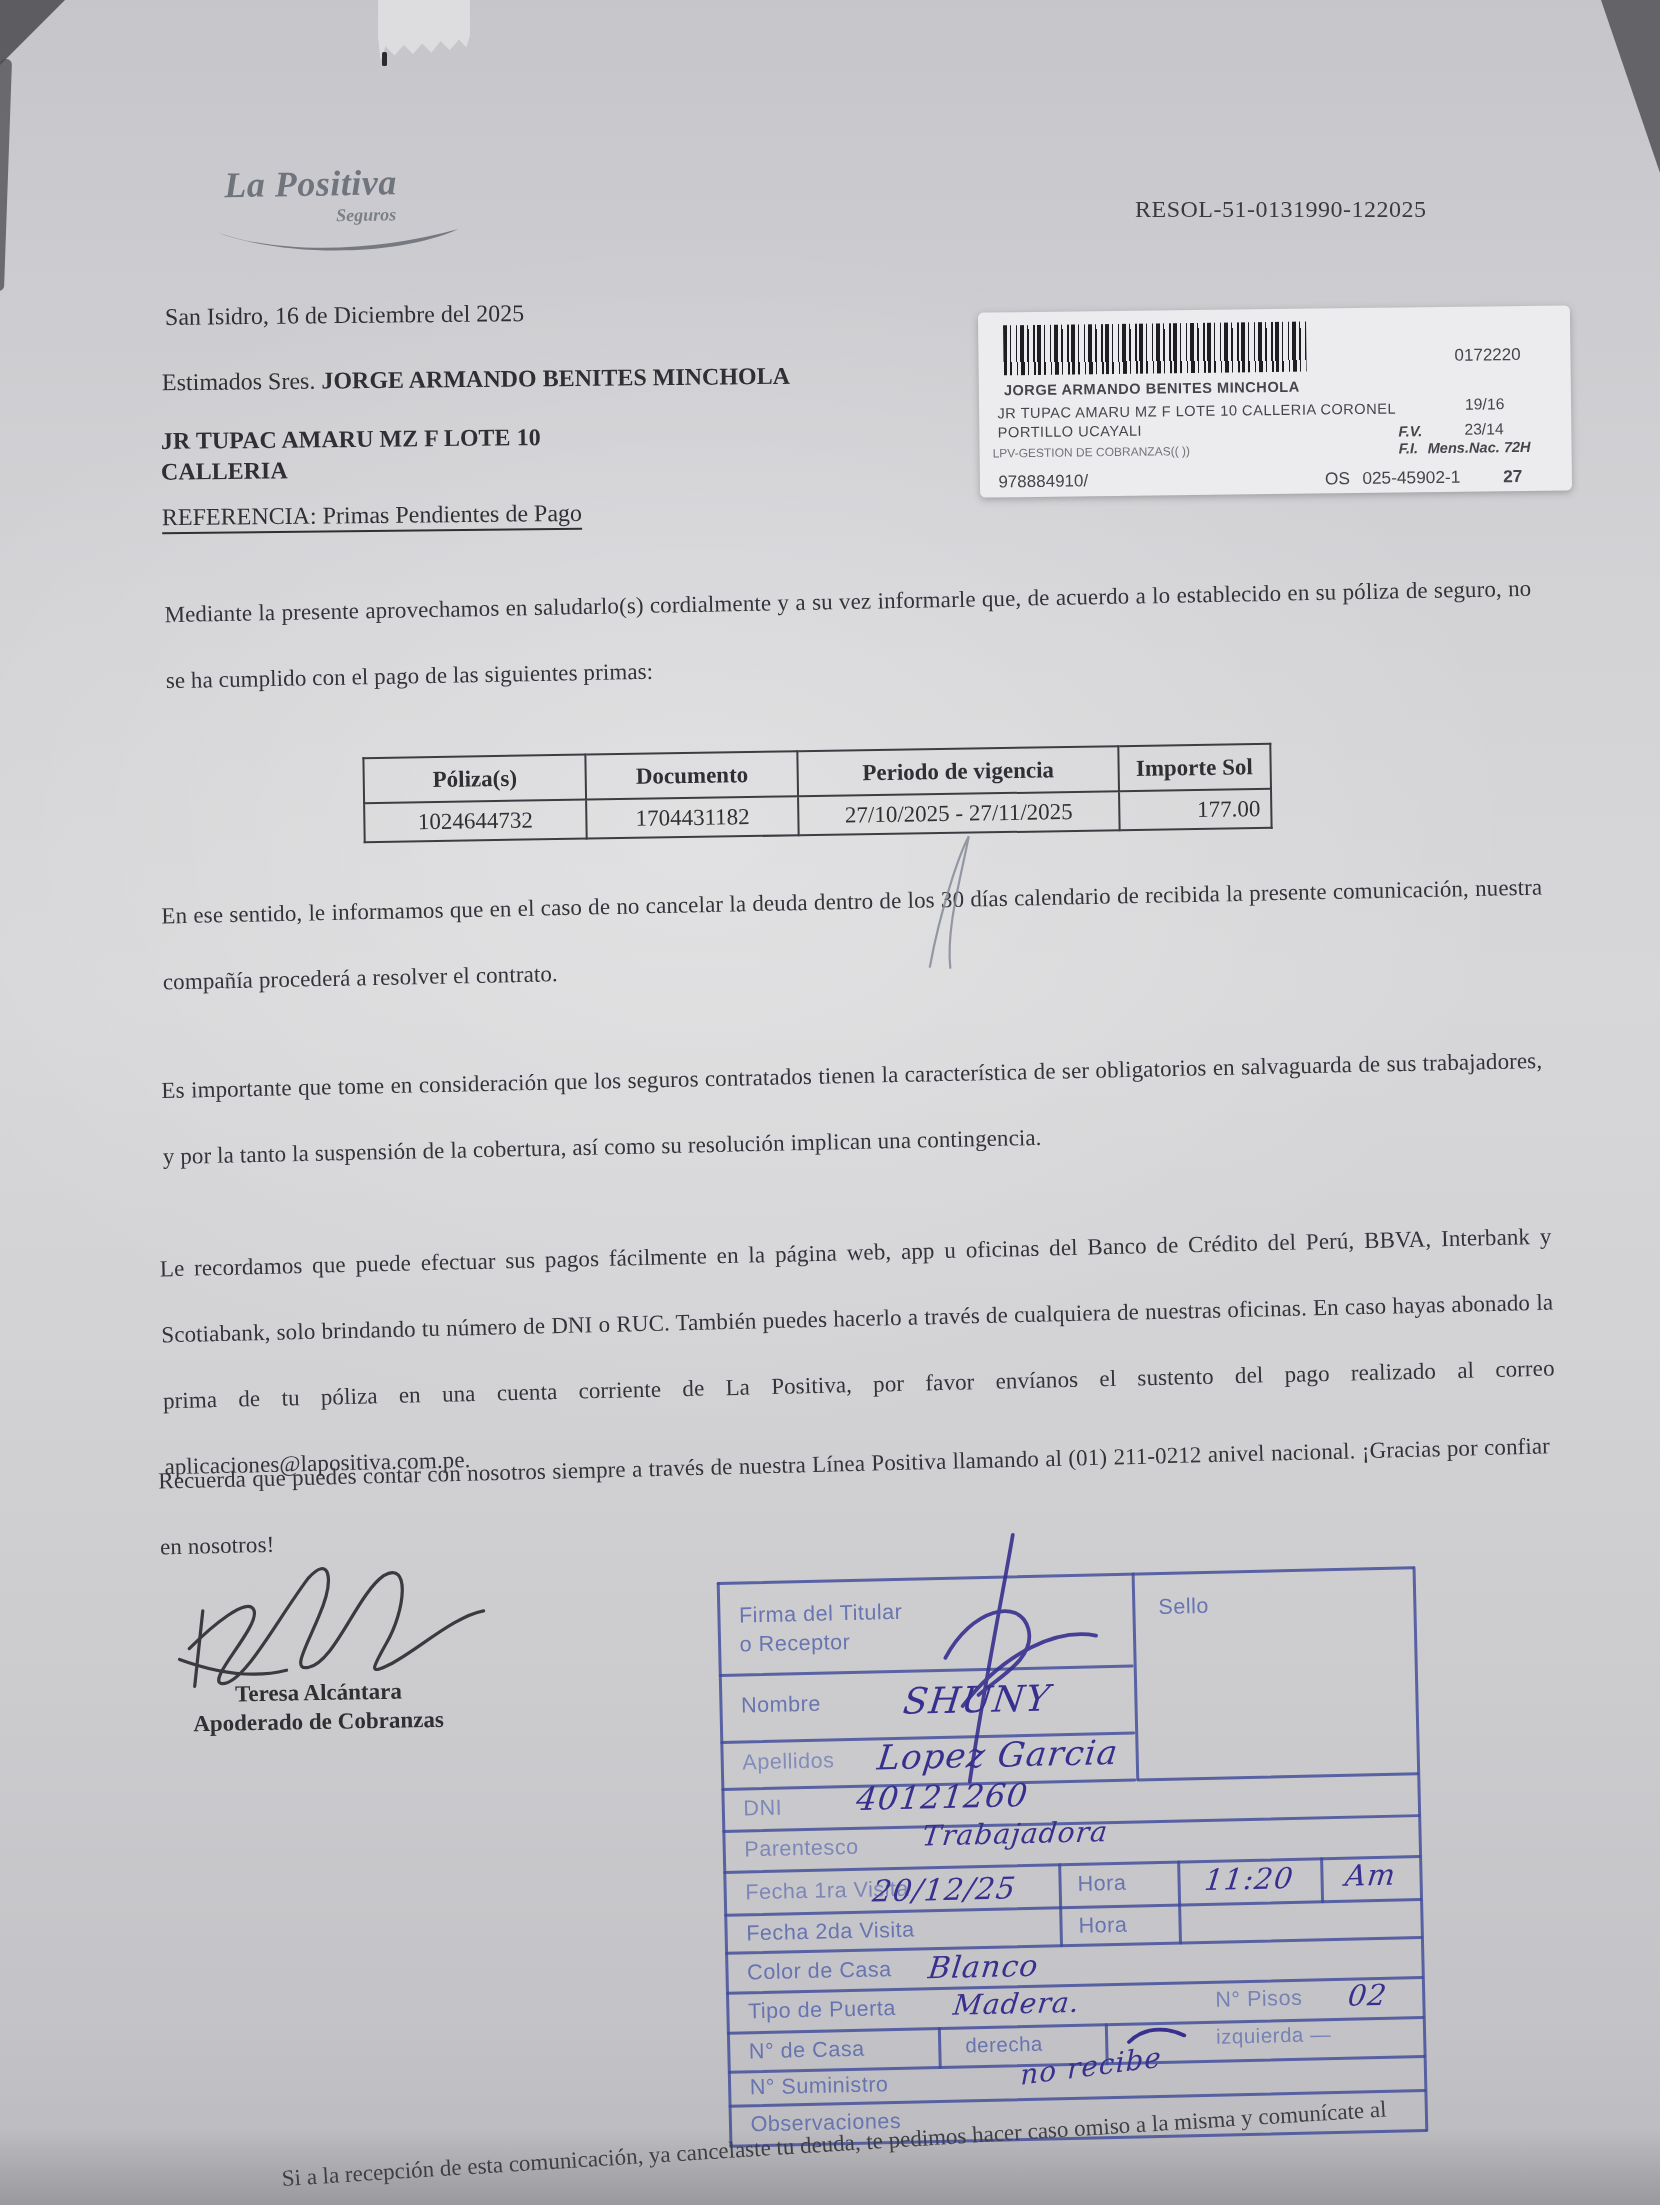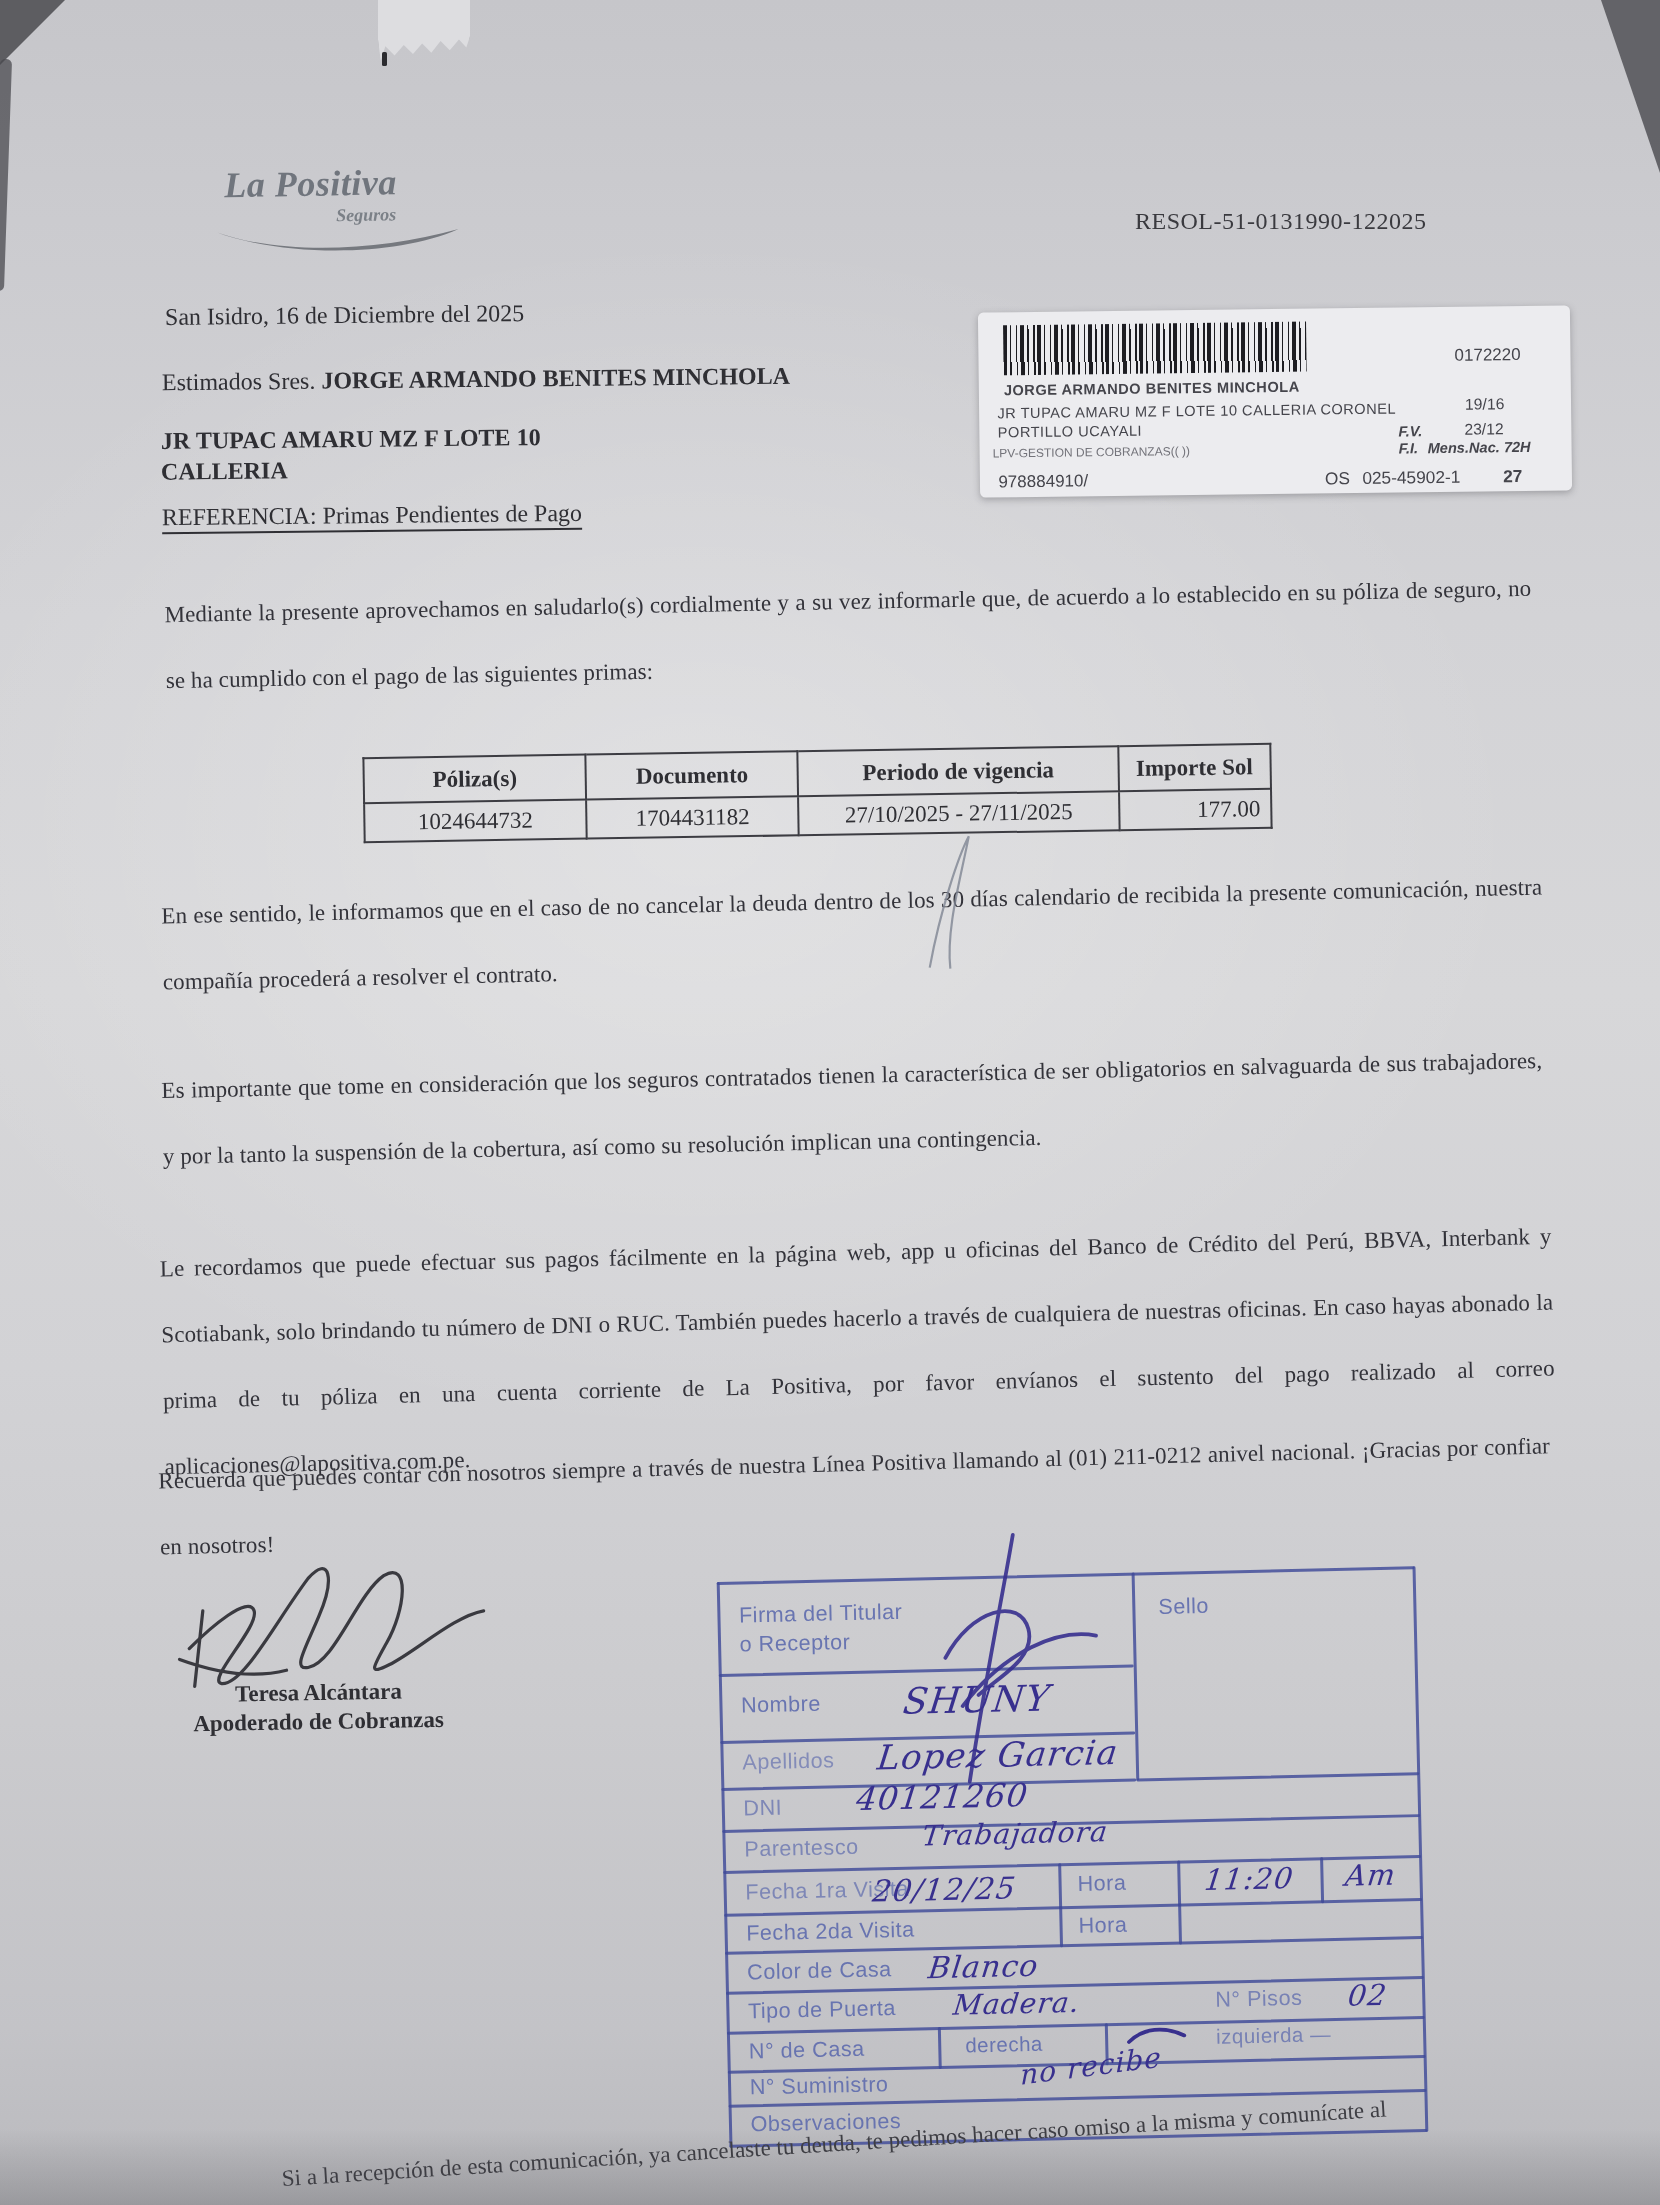--- a/index.html
+++ b/index.html
@@ -69,41 +69,41 @@
   <div class="abs" style="left:382px;top:52px;width:5.4px;height:14px;background:#2c2c30;border-radius:1.6px;"></div>
 
   <div class="abs" style="left:214px;top:162px;width:281px;height:103px;transform:rotate(-1deg);">
     <div class="abs brand" style="left:10.8px;top:0;font-size:36px;">La Positiva</div>
     <div class="abs brand-sub" style="left:122px;top:43px;font-size:18px;">Seguros</div>
     <svg class="abs" style="left:0;top:58px;" width="254" height="38" viewBox="0 0 470 70">
       <path d="M4 18 C 120 62, 300 60, 452 20 C 330 72, 120 64, 4 18 Z" fill="#76797f"></path>
     </svg>
   </div>
 
-  <div class="abs serif" style="left:1135px;top:208px;font-size:24px;color:#3a3a3f;letter-spacing:0.5px;">RESOL-51-0131990-122025</div>
+  <div class="abs serif" style="left:1135px;top:196px;font-size:24px;color:#3a3a3f;letter-spacing:0.5px;">RESOL-51-0131990-122025</div>
 
   <div class="abs serif" style="left:165px;top:302px;font-size:24px;transform:rotate(-.6deg);">San Isidro, 16 de Diciembre del 2025</div>
 
   <div class="abs serif" style="left:162px;top:366px;font-size:24px;transform:rotate(-.6deg);">
     <span>Estimados Sres. </span><span style="font-weight:600;">JORGE ARMANDO BENITES MINCHOLA</span>
   </div>
 
   <div class="abs serif" style="left:161px;top:426px;font-size:24px;font-weight:bold;transform:rotate(-.6deg);">JR TUPAC AMARU MZ F LOTE 10</div>
   <div class="abs serif" style="left:161px;top:458px;font-size:24px;font-weight:bold;transform:rotate(-.6deg);">CALLERIA</div>
 
   <div id="sticker" class="abs" style="left:979px;top:309px;width:592px;height:185px;">
     <div id="barcode" class="abs" style="left:25px;top:13px;width:303px;height:50px;"></div>
     <div class="abs sans stick-txt" style="left:476px;top:39px;font-size:17px;">0172220</div>
     <div class="abs sans stick-txt" style="left:25px;top:70px;font-size:14.6px;font-weight:600;letter-spacing:0.5px;">JORGE ARMANDO BENITES MINCHOLA</div>
     <div class="abs sans stick-txt" style="left:18.4px;top:93px;font-size:14.6px;letter-spacing:0.5px;">JR TUPAC AMARU MZ F LOTE 10   CALLERIA CORONEL</div>
     <div class="abs sans stick-txt" style="left:18.4px;top:112px;font-size:14.6px;letter-spacing:0.5px;">PORTILLO UCAYALI</div>
     <div class="abs sans stick-txt" style="left:419px;top:91px;font-size:14.6px;font-style:italic;font-weight:bold;margin-top:42px;">F.I.</div>
     <div class="abs sans stick-txt" style="left:486px;top:89px;font-size:15.7px;">19/16</div>
     <div class="abs sans stick-txt" style="left:419px;top:116px;font-size:14.6px;font-style:italic;font-weight:bold;">F.V.</div>
-    <div class="abs sans stick-txt" style="left:485px;top:114px;font-size:15.7px;">23/12</div>
+    <div class="abs sans stick-txt" style="left:485px;top:114px;font-size:15.7px;">23/14</div>
     <div class="abs sans" style="left:13px;top:134px;font-size:12px;color:#73737a;">LPV-GESTION DE COBRANZAS((   ))</div>
     <div class="abs sans stick-txt" style="left:448px;top:133px;font-size:14.6px;font-style:italic;font-weight:bold;">Mens.Nac. 72H</div>
     <div class="abs sans stick-txt" style="left:18.4px;top:160px;font-size:17px;">978884910/</div>
     <div class="abs sans stick-txt" style="left:345px;top:160px;font-size:17.3px;">
       <span>OS</span>
       <span style="margin-left:7.6px;">025-45902-1</span>
       <span style="margin-left:38px;font-weight:600;">27</span>
     </div>
   </div>
 

